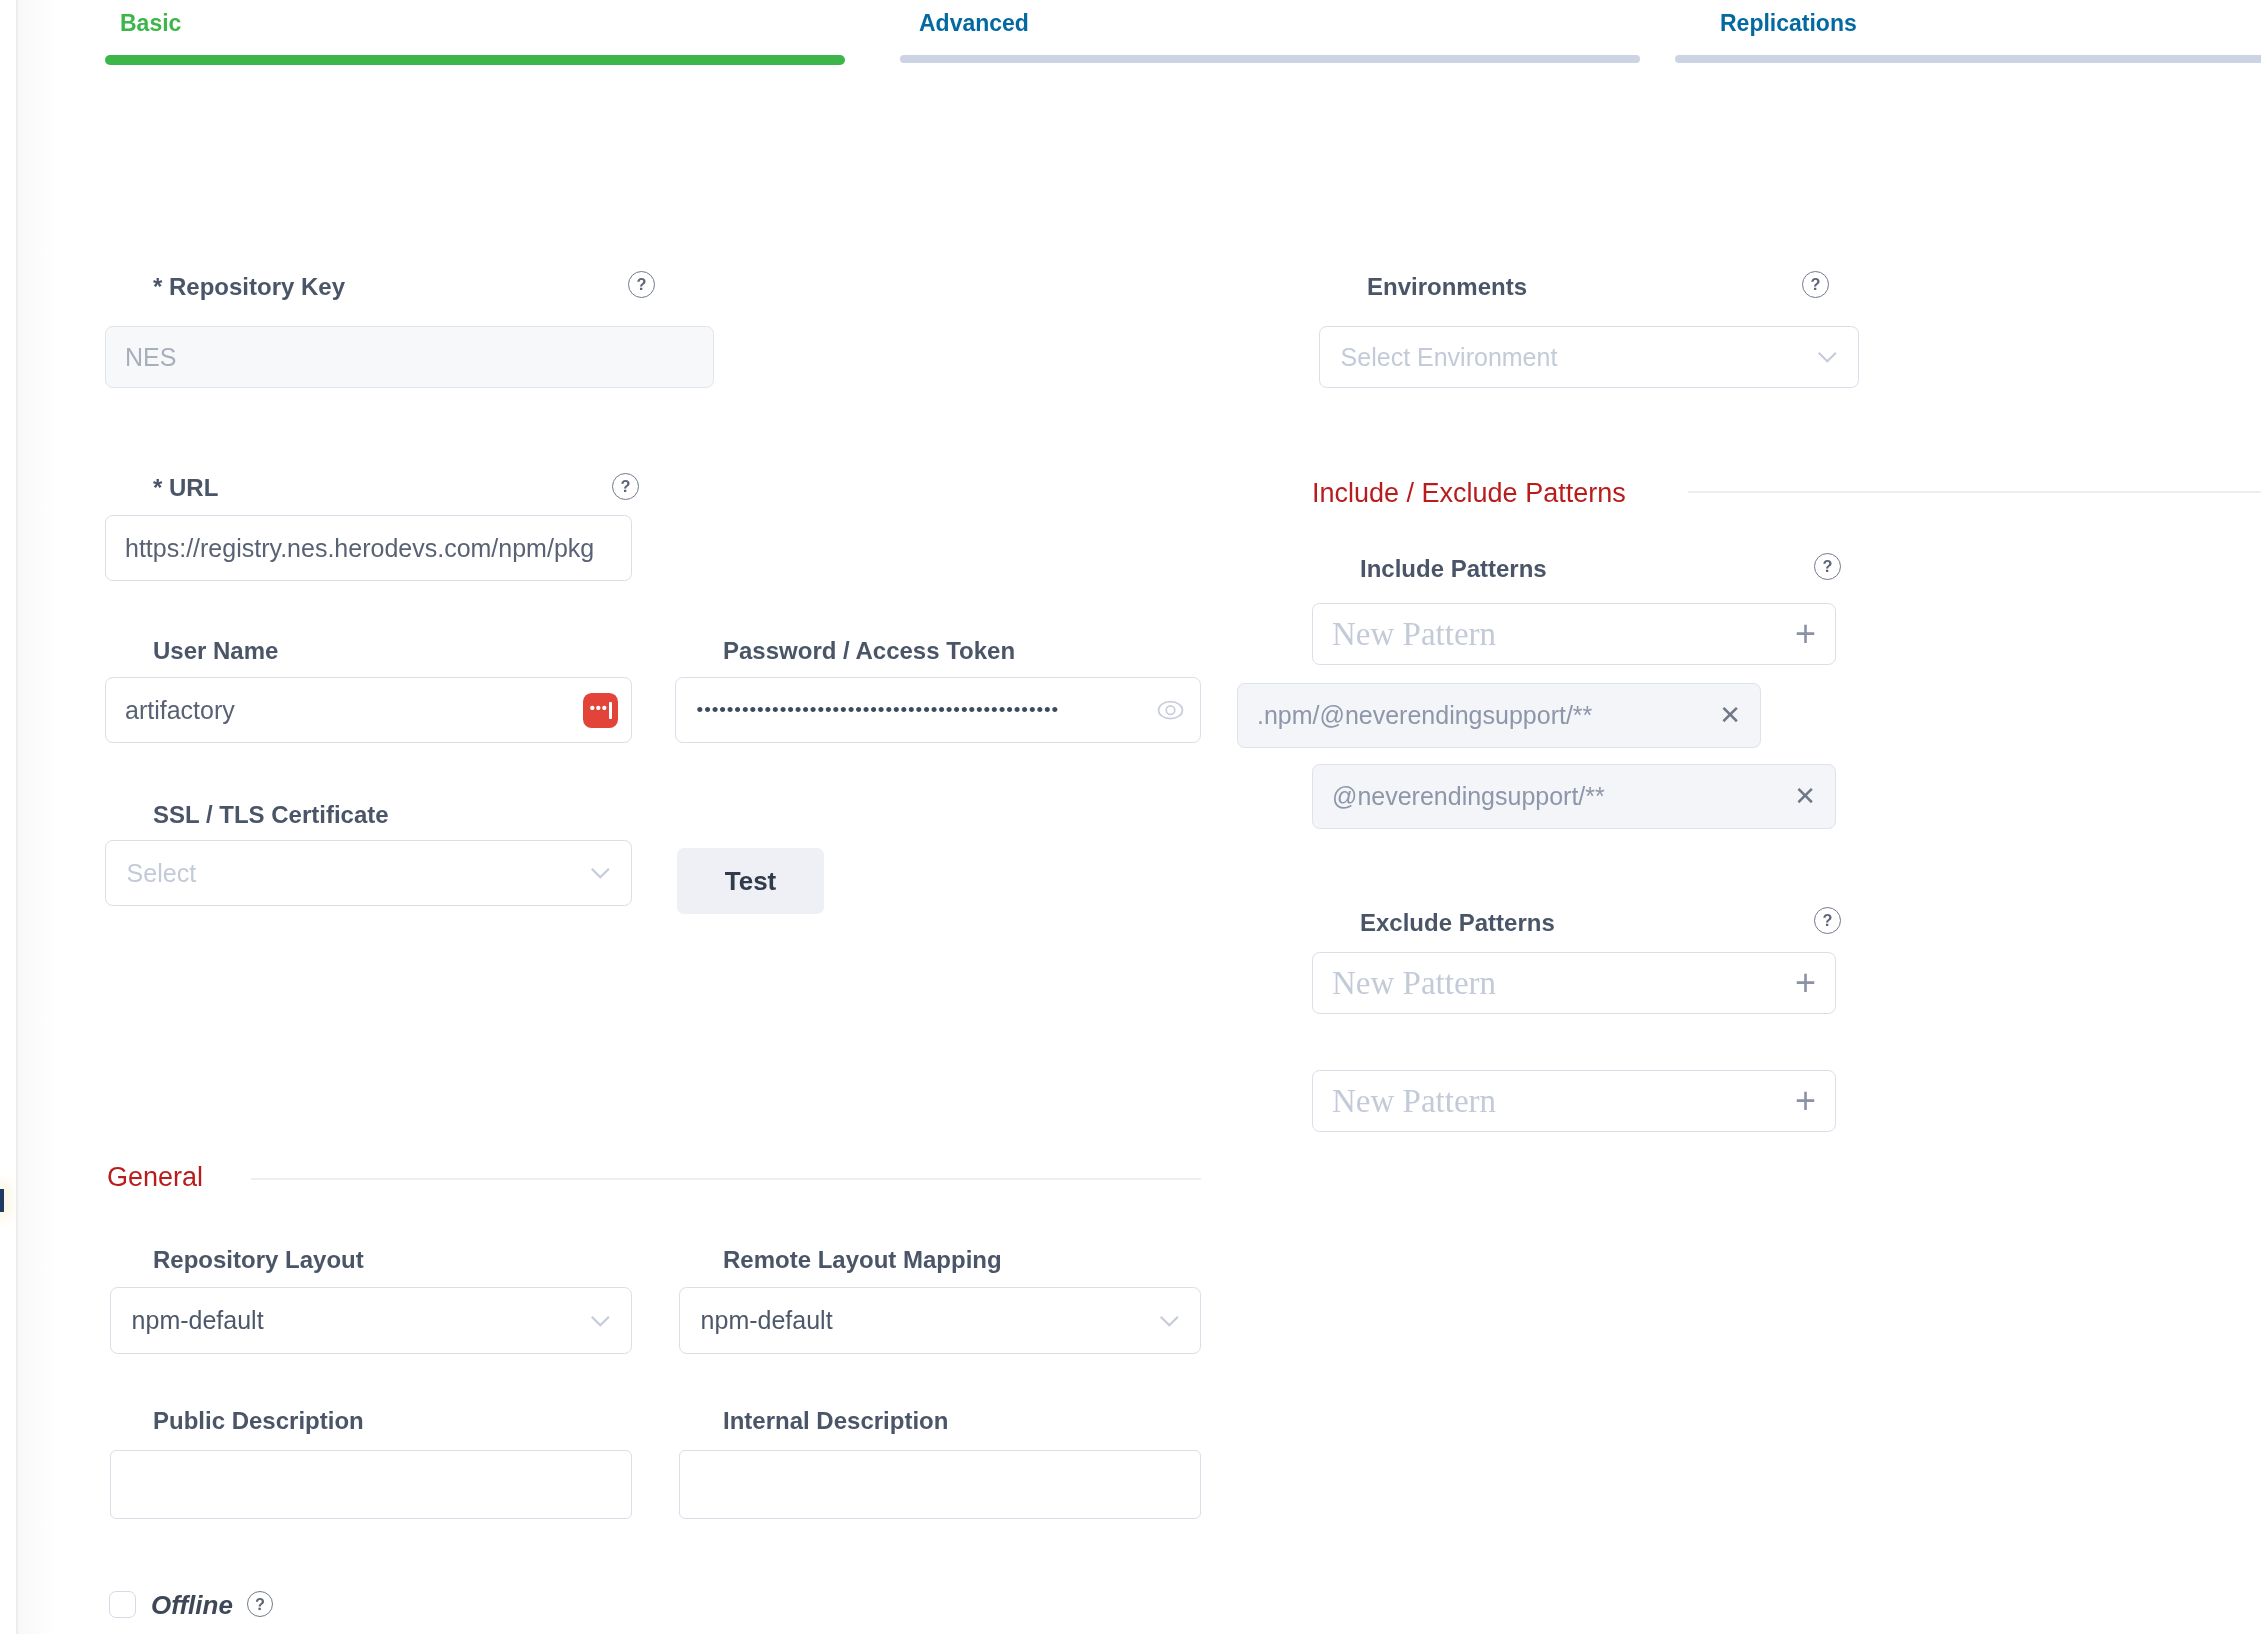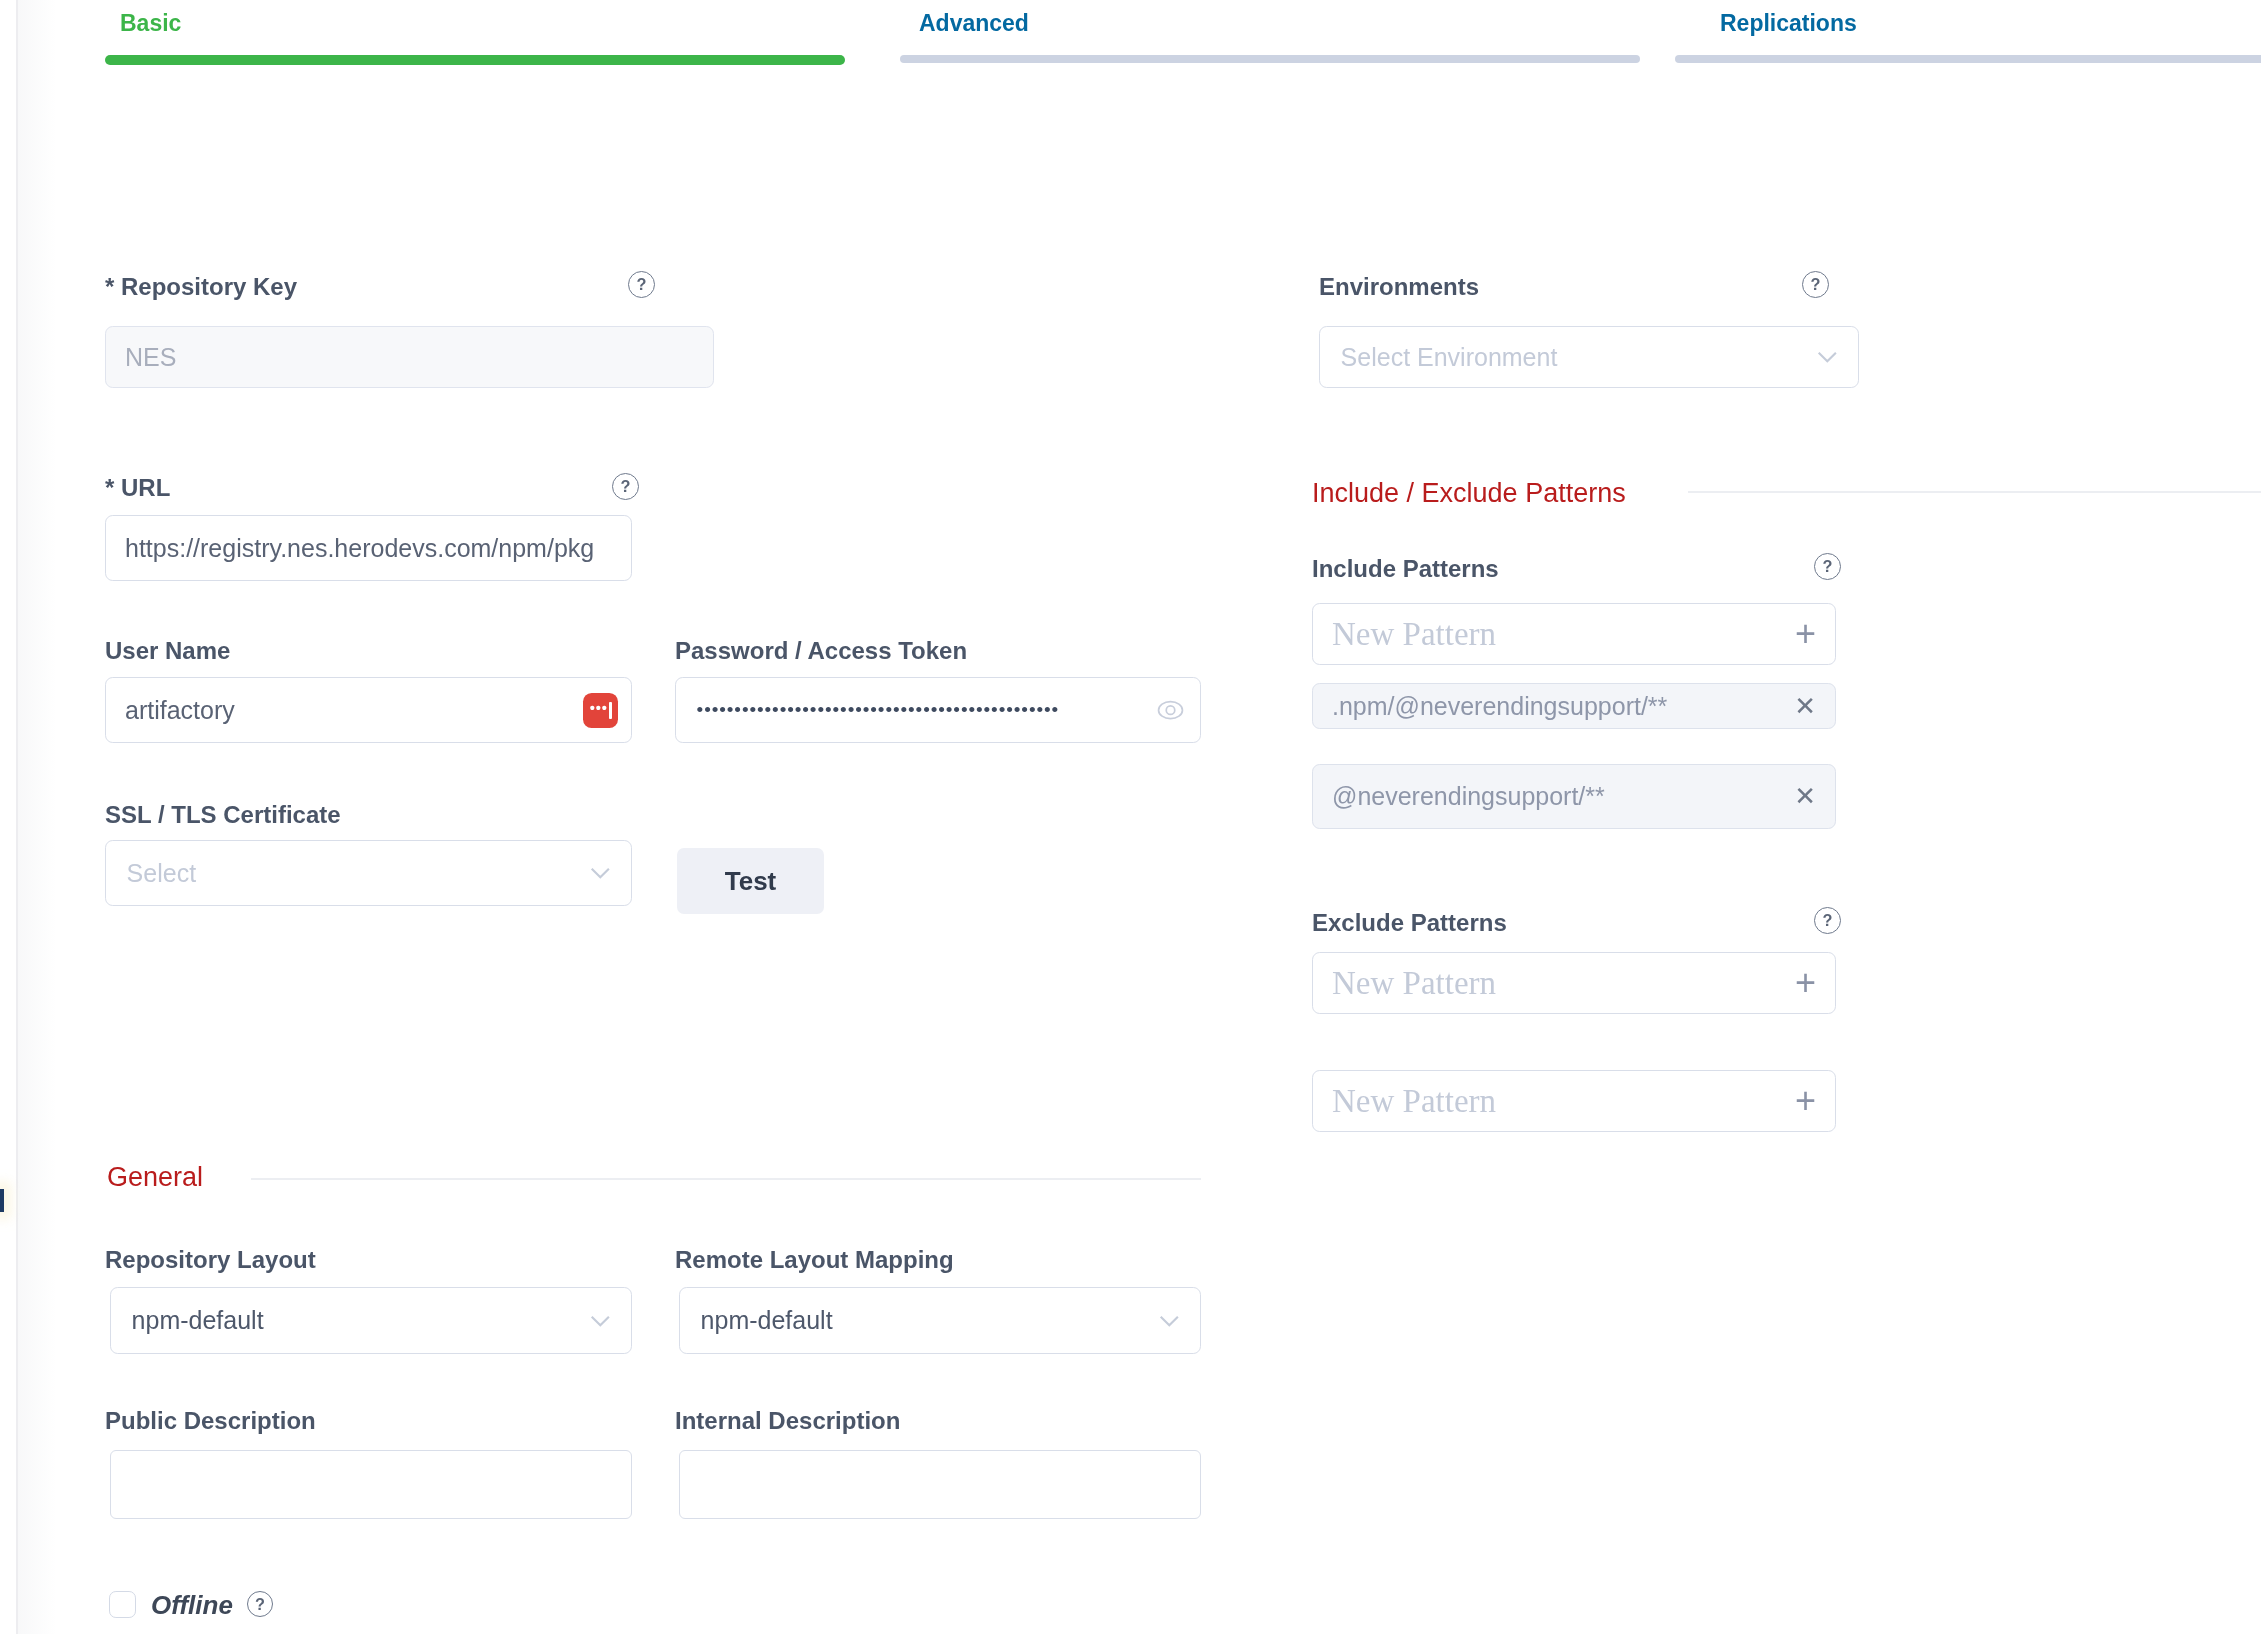--- a/index.html
+++ b/index.html
@@ -11,21 +11,21 @@
   .edge-line { left:16.3px; top:0; width:1.7px; height:1634px; background:#ededf0; }
   .edge-shadow { left:18px; top:0; width:38px; height:1634px; background:linear-gradient(to right, rgba(110,120,140,0.05), rgba(110,120,140,0.0)); }
   .edge-marker { left:0; top:1189px; width:4.3px; height:23px; background:#1d3a63; box-shadow:0 0 10.3px 6.9px rgba(248,238,205,0.55); }
 
   
   .tab-label { top:10.3px; font-size:23px; font-weight:600; color:#0369a1; cursor:pointer; }
   .tab-label.active { color:#3cb549; }
   .tab-bar { top:55px; height:7.7px; border-radius:5.2px; background:#ccd3e2; }
   .tab-bar.active { height:9.5px; background:#3cb549; }
 
-  .label { font-size:24px; font-weight:700; color:#4a5568; white-space:nowrap; }
+  .label { font-size:24px; font-weight:700; color:#4a5568; white-space:nowrap;margin-left:48px; }
   .section-title { font-size:27px; font-weight:400; color:#b91c1c; white-space:nowrap; }
   .divider { height:1.7px; background:#eceef2; }
 
   .help { width:27px; height:27px; border:1.7px solid #6f7a8d; border-radius:50%;
           font-size:16.3px; font-weight:700; color:#5b6577; display:flex; align-items:center; justify-content:center; background:#fff; }
 
   .input, .select, .textarea, .chip, .pattern-input {
     border:1.7px solid #d9dee9; border-radius:7.7px; background:#fff; font-size:25px; color:#596274;
   }
   .input { padding:0 19px; width:100%; height:100%; font-family:"Liberation Sans", sans-serif; outline:none; }
@@ -167,21 +167,21 @@
 
 <div class="abs section-title" style="left:1312px; top:478px;">Include / Exclude Patterns</div>
 <div class="abs divider" style="left:1688px; top:491px; width:573px;"></div>
 
 <div class="abs label" style="left:1312px; top:555px;">Include Patterns</div>
 <div class="abs help" style="left:1814px; top:553px;">?</div>
 <div class="abs pattern-input" style="left:1312px; top:603px; width:524px; height:62px;">
   <input placeholder="New Pattern" style="">
   <span class="plus">+</span>
 </div>
-<div class="abs chip" style="left:1312px; top:683px; width:524px; height:46px;">
+<div class="abs chip" style="left:1237px; top:683px; width:524px; height:65px;">
   <span class="chip-text">.npm/@neverendingsupport/**</span>
   <span class="close">✕</span>
 </div>
 <div class="abs chip" style="left:1312px; top:764px; width:524px; height:65px;">
   <span class="chip-text">@neverendingsupport/**</span>
   <span class="close">✕</span>
 </div>
 
 <div class="abs label" style="left:1312px; top:909px;">Exclude Patterns</div>
 <div class="abs help" style="left:1814px; top:907px;">?</div>

